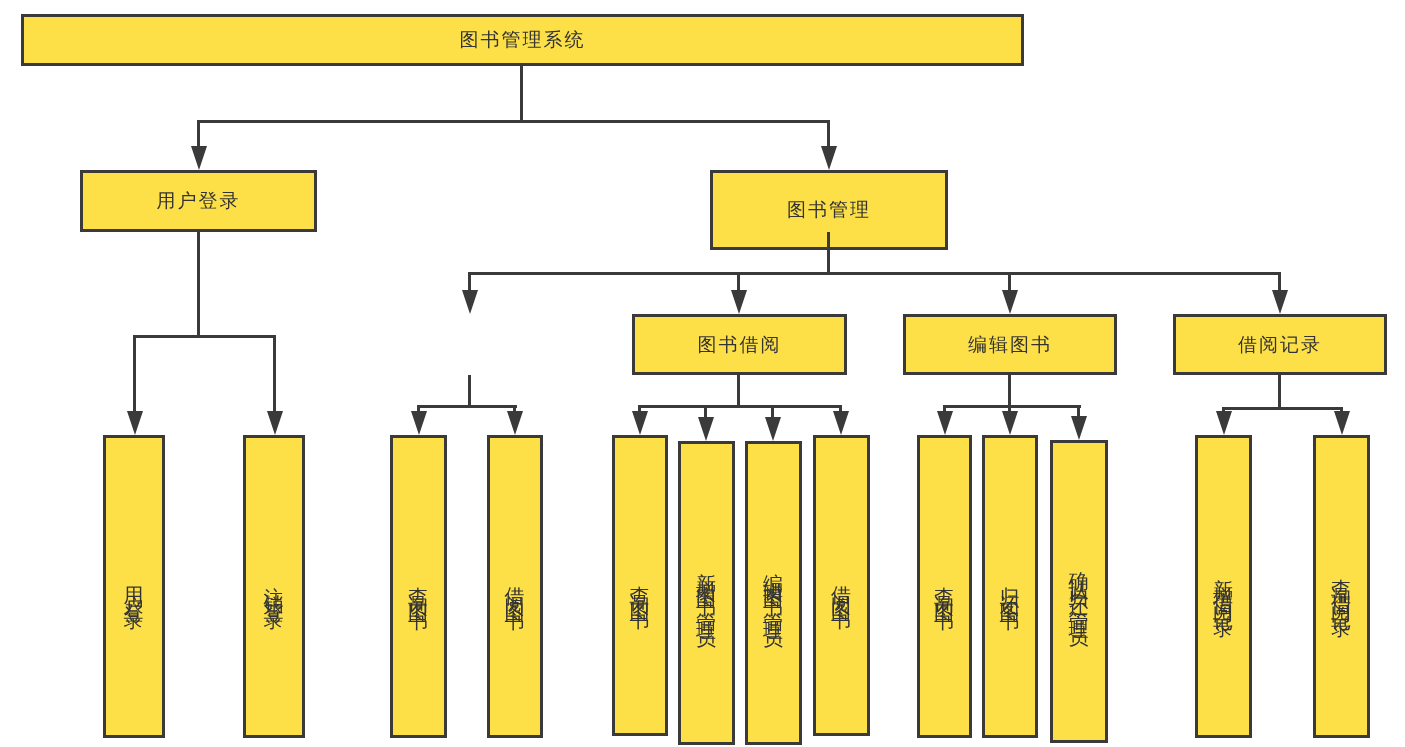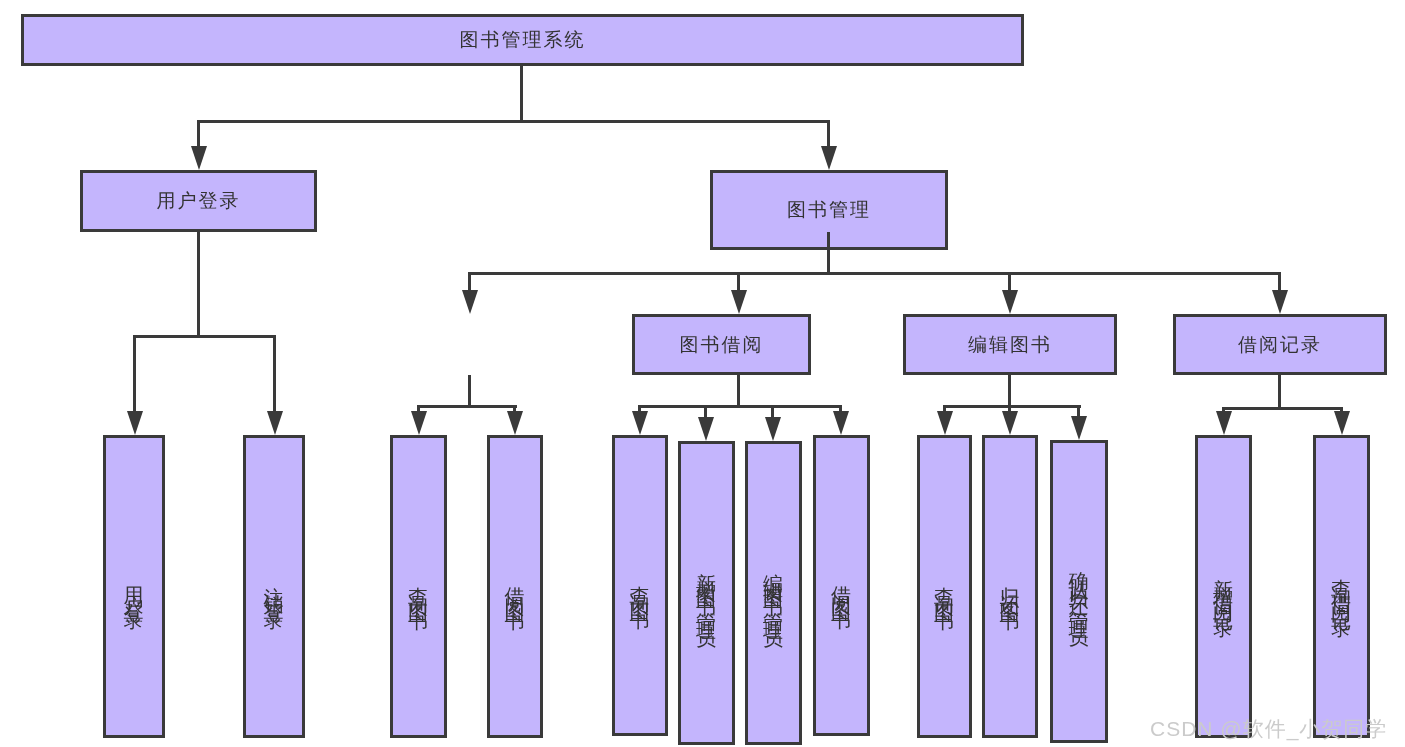--- a/index.html
+++ b/index.html
@@ -2,21 +2,21 @@
 <html><head>
 <meta charset="utf-8">
 <style>
   html,body { margin:0; padding:0; background:#fff; }
   #canvas {
     position:relative; width:1405px; height:747px; background:#ffffff;
     font-family:"Liberation Sans","DejaVu Sans",sans-serif; overflow:hidden;
   }
   .box {
     position:absolute; box-sizing:border-box; border:3px solid #3a3a3a;
-    background:#c4b5fd; display:flex; align-items:center; justify-content:center;
+    background:#fde047; display:flex; align-items:center; justify-content:center;
     font-size:19px; color:#333333; letter-spacing:2px; white-space:nowrap;
   }
   .leaf {
     writing-mode:vertical-lr; text-orientation:mixed;
     font-size:20px; letter-spacing:8px; line-height:1;
   }
   .vline { position:absolute; width:3px; background:#3a3a3a; }
   .hline { position:absolute; height:3px; background:#3a3a3a; }
   .arrow {
     position:absolute; width:0; height:0;
@@ -56,21 +56,21 @@
   <div class="hline" style="left:468px; top:272px; width:813px;"></div>
   <div class="vline" style="left:468px; top:272px; height:20px;"></div>
   <div class="arrow" style="left:462px; top:290px;"></div>
   <div class="vline" style="left:737px; top:272px; height:20px;"></div>
   <div class="arrow" style="left:731px; top:290px;"></div>
   <div class="vline" style="left:1008px; top:272px; height:20px;"></div>
   <div class="arrow" style="left:1002px; top:290px;"></div>
   <div class="vline" style="left:1278px; top:272px; height:20px;"></div>
   <div class="arrow" style="left:1272px; top:290px;"></div>
 
-  <div class="box" style="left:632px; top:314px; width:179px; height:61px;">图书借阅</div>
+  <div class="box" style="left:632px; top:314px; width:215px; height:61px;">图书借阅</div>
   <div class="box" style="left:903px; top:314px; width:214px; height:61px;">编辑图书</div>
   <div class="box" style="left:1173px; top:314px; width:214px; height:61px;">借阅记录</div>
 
   <div class="vline" style="left:468px; top:375px; height:33px;"></div>
   <div class="hline" style="left:417px; top:405px; width:100px;"></div>
   <div class="vline" style="left:417px; top:405px; height:8px;"></div>
   <div class="arrow" style="left:411px; top:411px;"></div>
   <div class="vline" style="left:513px; top:405px; height:8px;"></div>
   <div class="arrow" style="left:507px; top:411px;"></div>
 
@@ -112,15 +112,14 @@
   <div class="box leaf" style="left:745px; top:441px; width:57px; height:304px;">编辑图书（管理员）</div>
   <div class="box leaf" style="left:813px; top:435px; width:57px; height:301px;">借阅图书</div>
 
   <div class="box leaf" style="left:917px; top:435px; width:55px; height:303px;">查询图书</div>
   <div class="box leaf" style="left:982px; top:435px; width:56px; height:303px;">归还图书</div>
   <div class="box leaf" style="left:1050px; top:440px; width:58px; height:303px;">确认归还（管理员）</div>
 
   <div class="box leaf" style="left:1195px; top:435px; width:57px; height:303px;">新增借阅记录</div>
   <div class="box leaf" style="left:1313px; top:435px; width:57px; height:303px;">查询借阅记录</div>
 
-  <div class="watermark">CSDN @软件_小贺同学</div>
 
 </div>
 
 </body></html>

